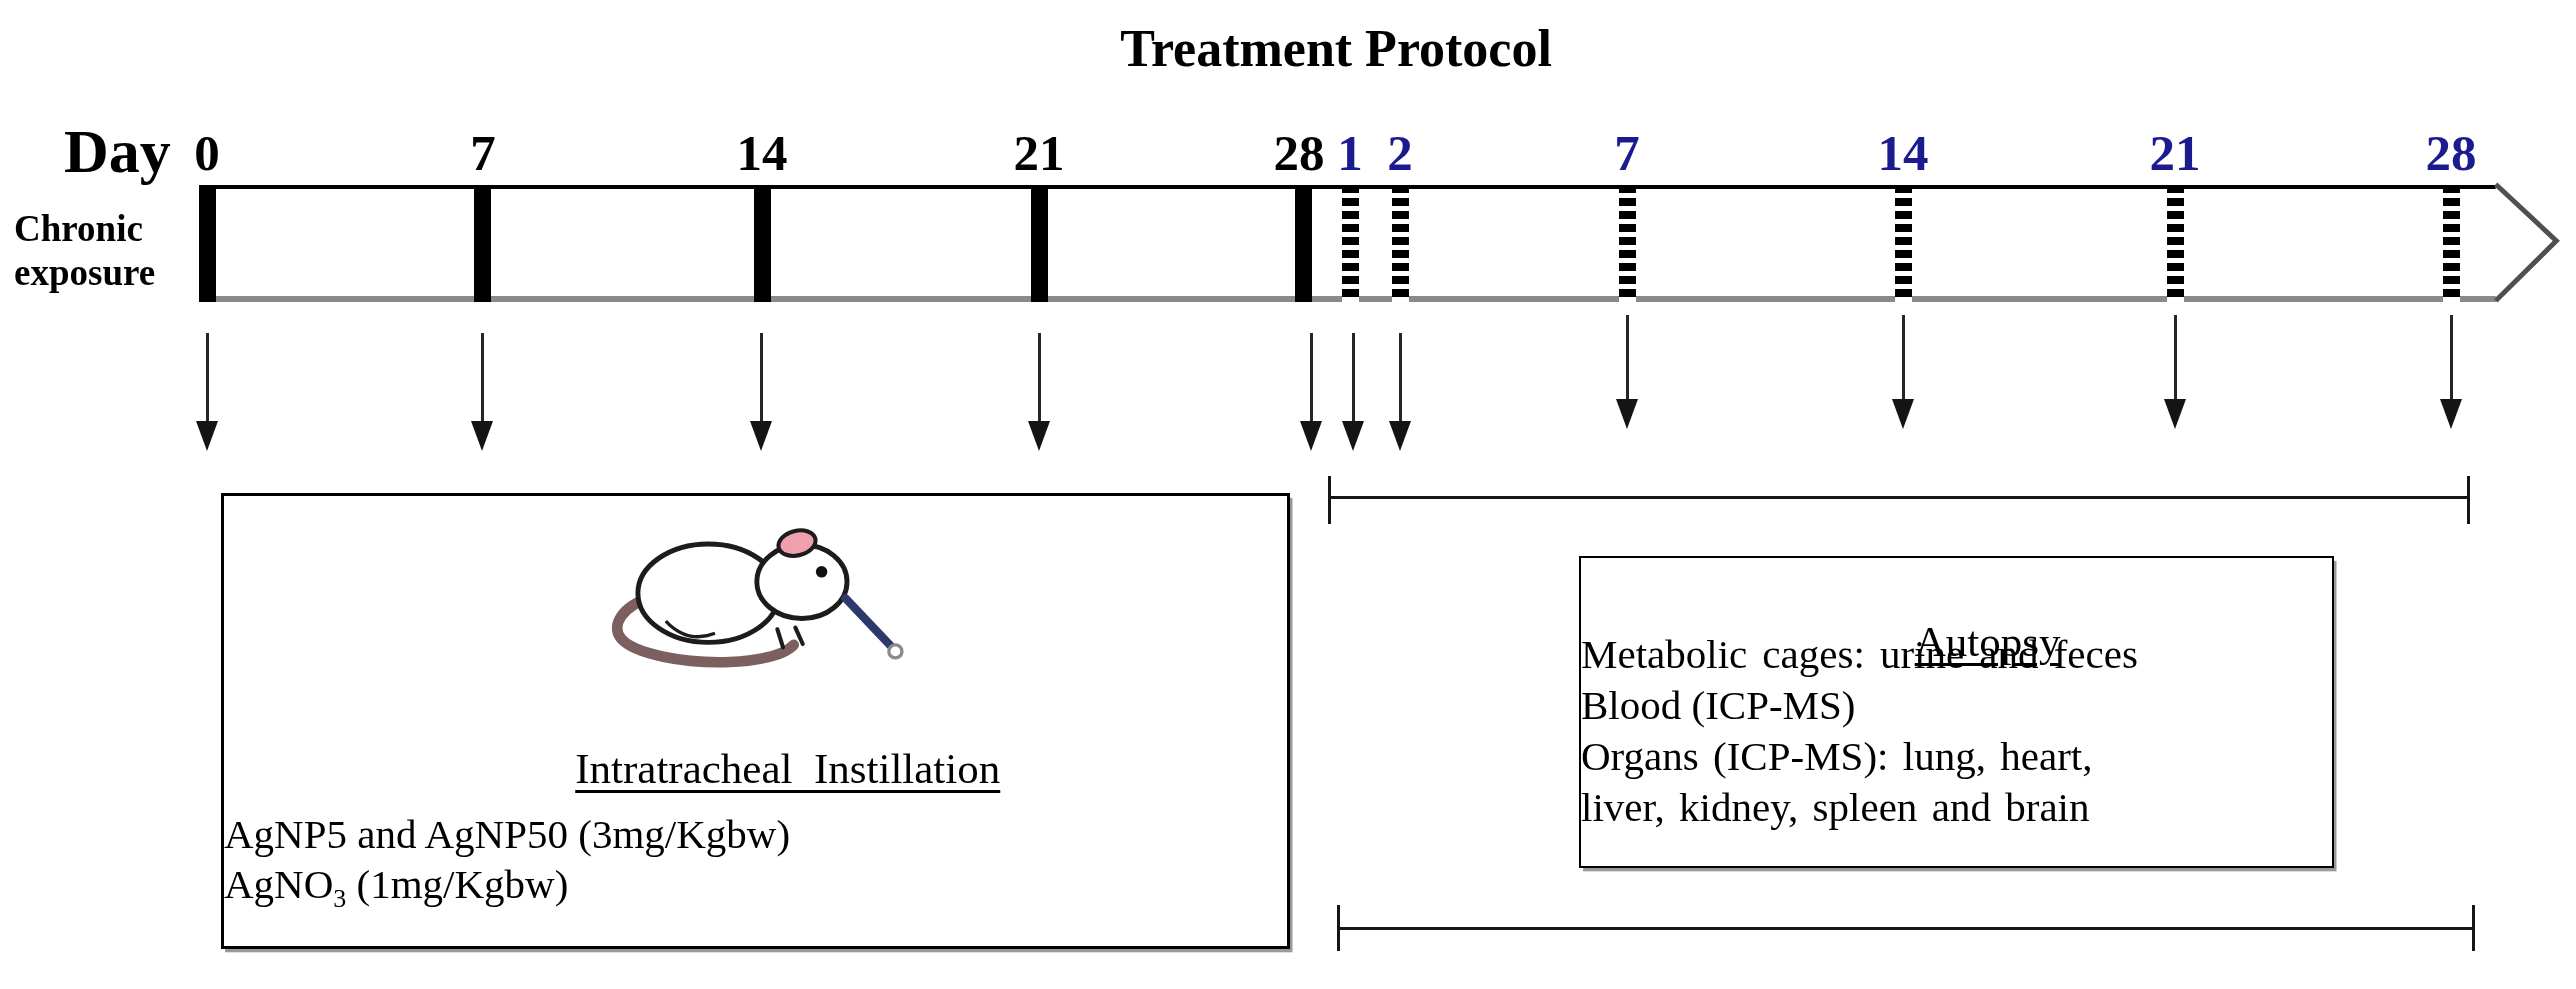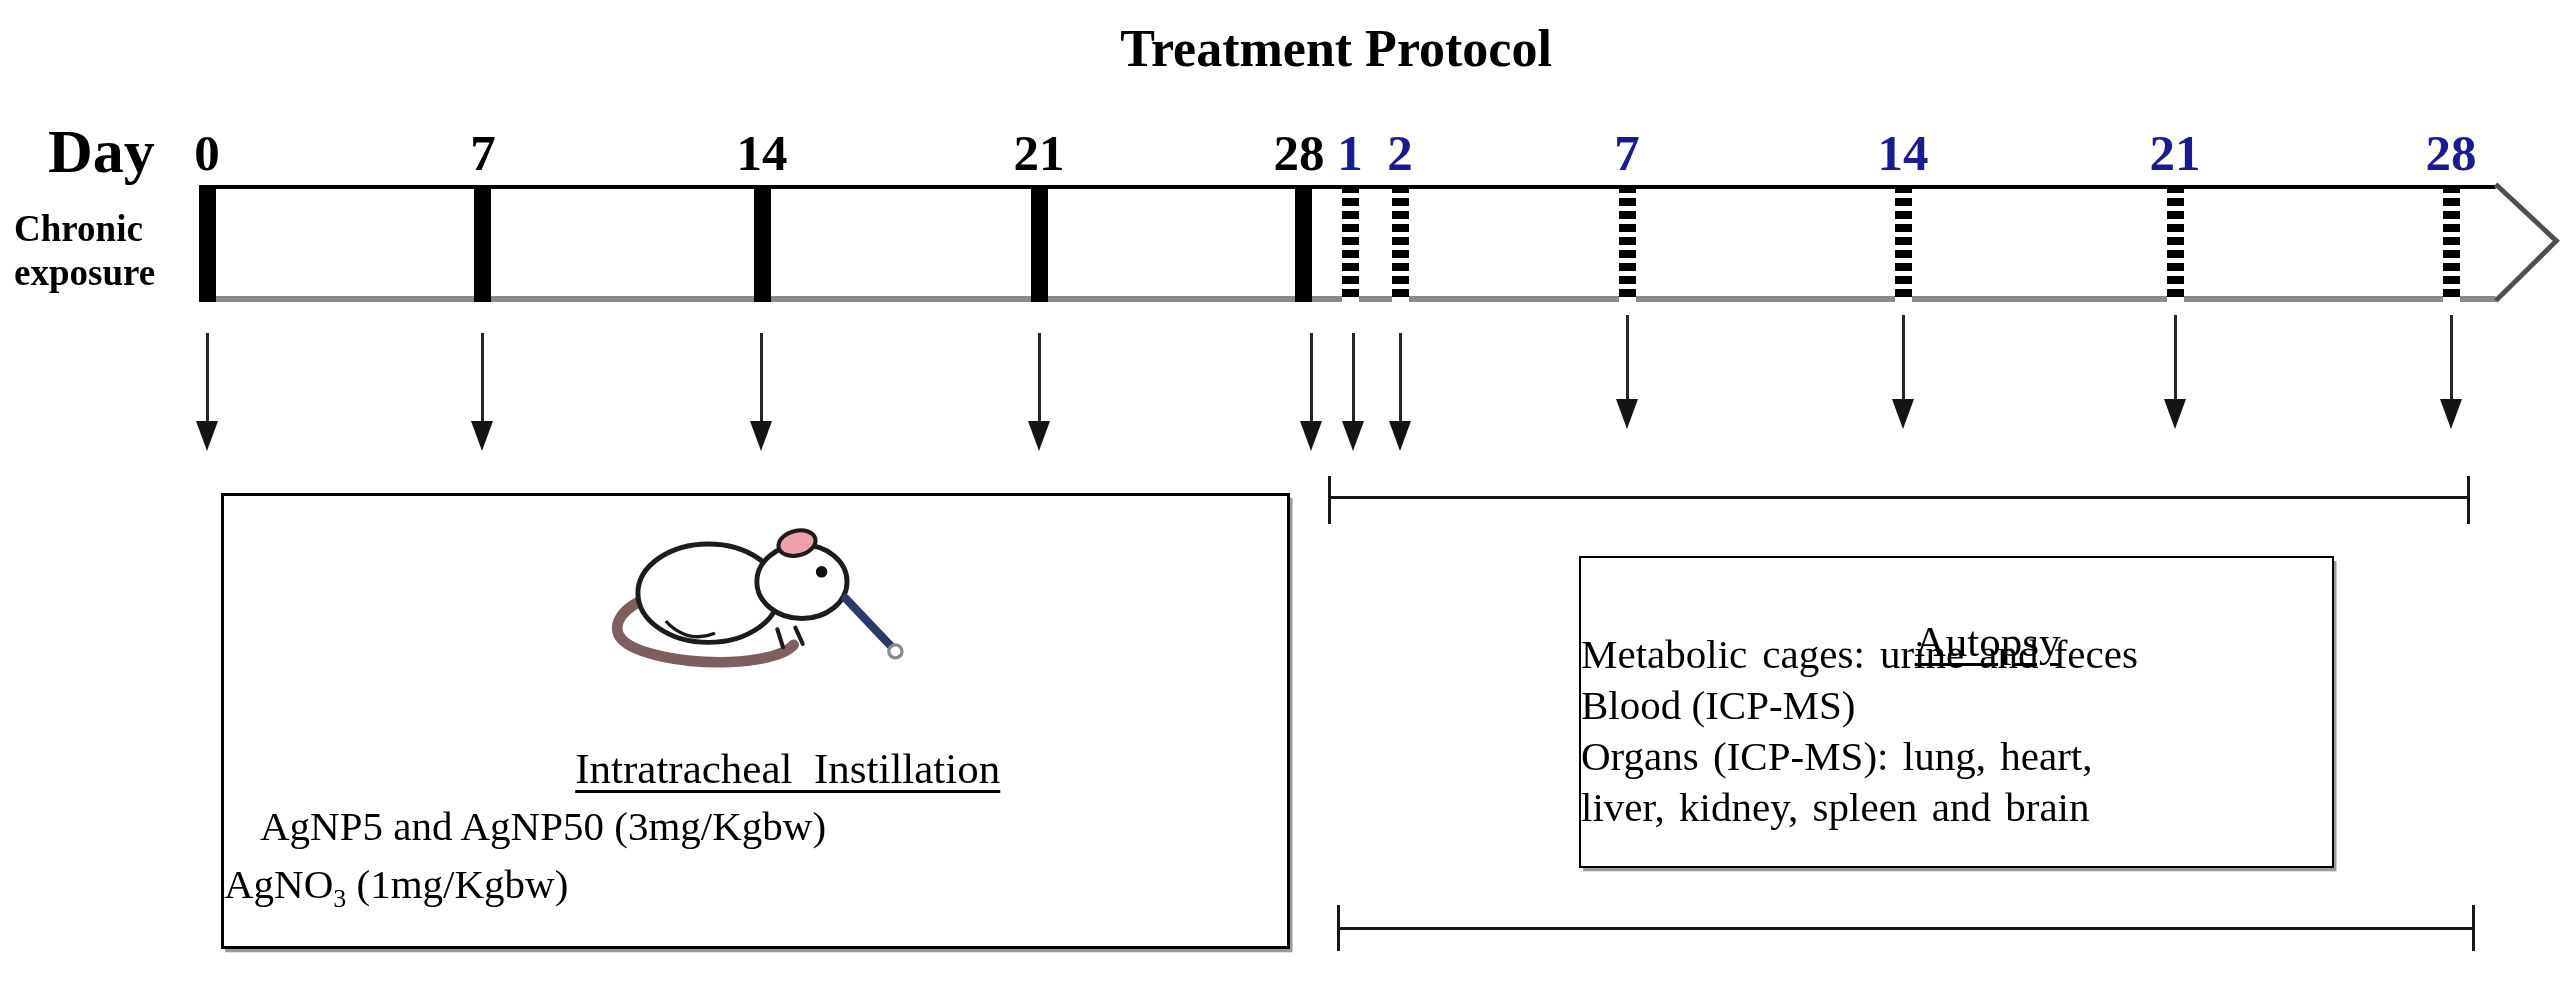--- a/index.html
+++ b/index.html
@@ -16,21 +16,21 @@
   
   .main-title {
     position: absolute;
     left: 1336px; top: 23px;
     transform: translateX(-50%);
     font-size: 52px; font-weight: bold;
     white-space: nowrap; line-height: 1;
   }
   .day-axis-label {
     position: absolute;
-    left: 48px; top: 120px;
+    left: 64px; top: 120px;
     font-size: 62px; font-weight: bold; line-height: 1;
   }
   .phase-label {
     position: absolute;
     left: 14px; top: 207px; width: 187px;
     text-align: left;
     font-size: 37px; font-weight: bold; line-height: 1.18;
   }
   .day-num {
     position: absolute;
@@ -114,21 +114,21 @@
     text-underline-offset: 7.4px;
   }
   .box-line {
     position: absolute; left: 0; width: 100%;
     text-align: left;
     font-size: 41px; line-height: 1.2;
     white-space: pre;
   }
   #instillation-title { top: 202px; }
   #inst-line1 { top: 263px; }
-  #inst-line2 { top: 306px; padding-left: 36px; }
+  #inst-line2 { top: 314px; }
   #inst-line3 { top: 364px; }
   #inst-line3 sub { font-size: 26px; }
 
   #autopsy-title { top: 13px; }
   #aut-line1 { top: 72px; word-spacing: 4.9px; }
   #aut-line2 { top: 123px; }
   #aut-line3 { top: 174px; word-spacing: 4.1px; }
   #aut-line4 { top: 225px; word-spacing: 4.1px; }
 
   .mouse-svg {

